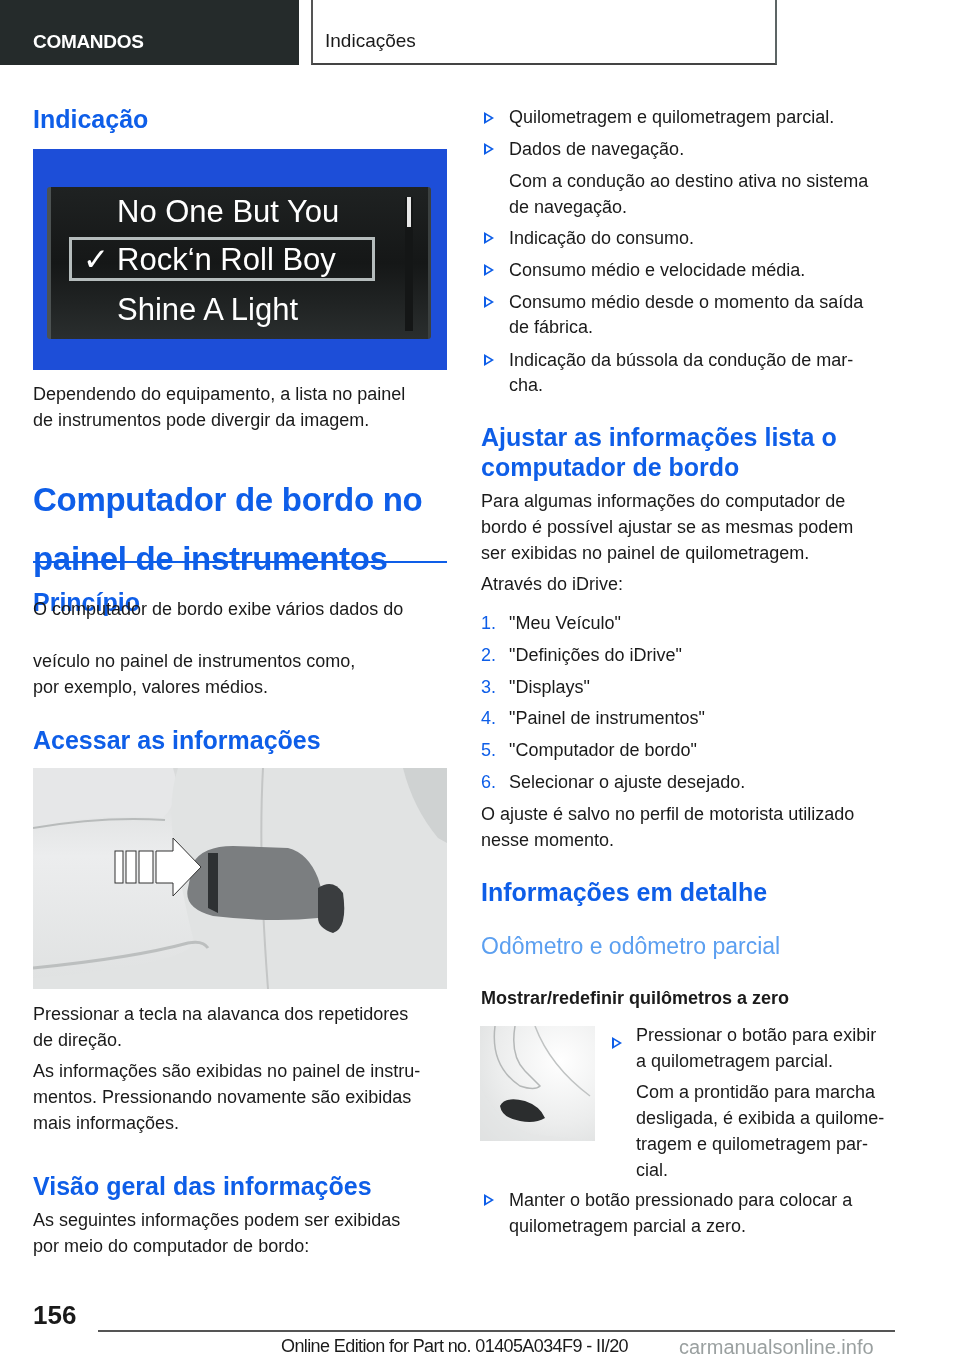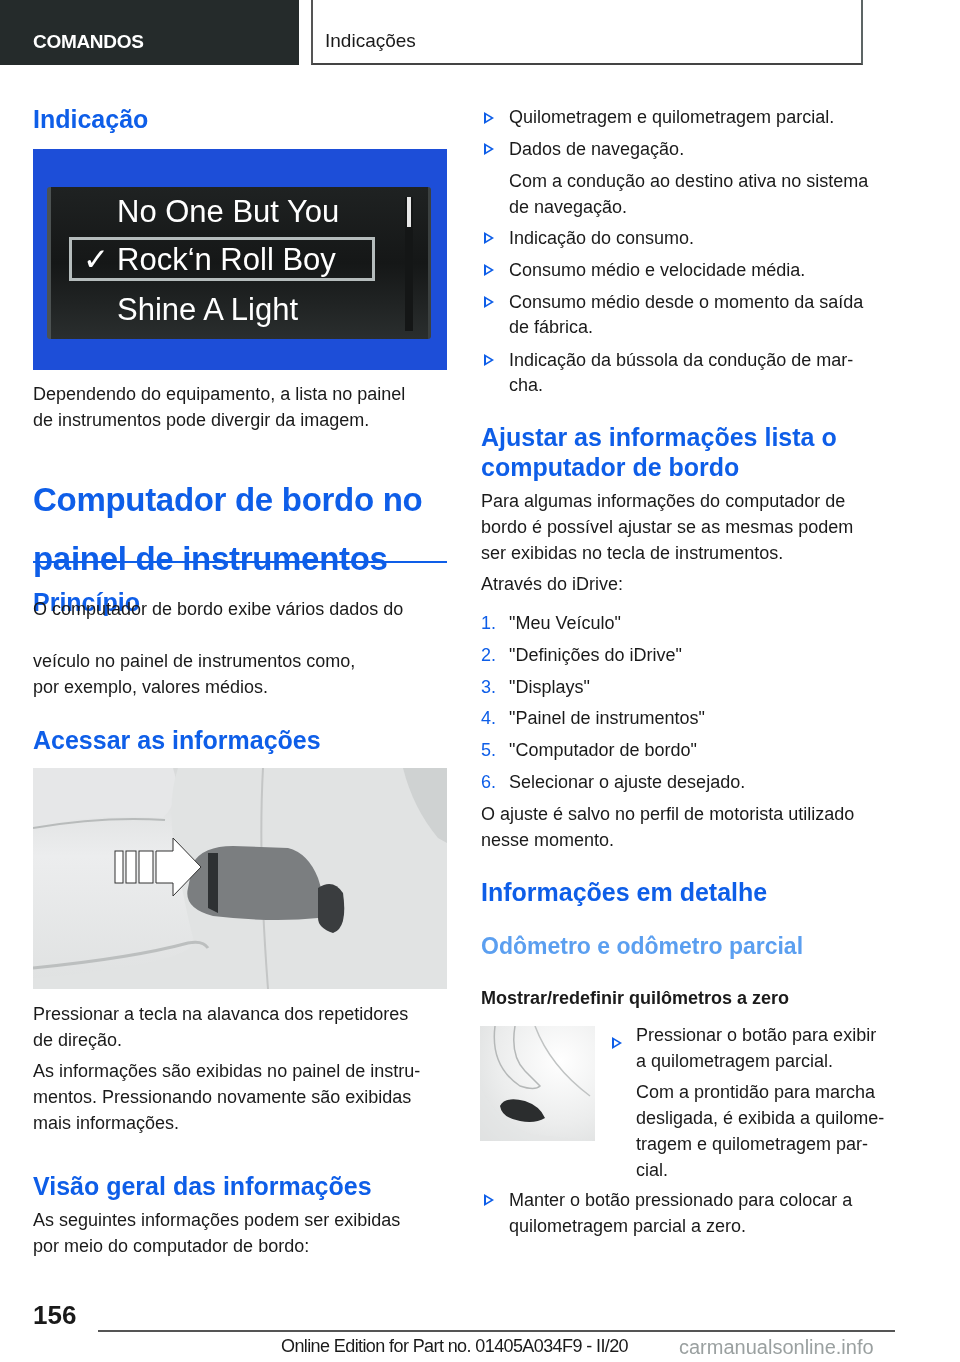--- a/index.html
+++ b/index.html
@@ -8,30 +8,30 @@
 
     
     .hdr-left {
       position: absolute; left: 0; top: 0; width: 299px; height: 65px;
       background: #252b2b; color: #fff;
     }
     .hdr-left span {
       position: absolute; left: 33px; top: 31px; font-size: 19px; font-weight: bold; letter-spacing: -0.3px;
     }
     .hdr-right {
-      position: absolute; left: 311px; top: 0; width: 552px; height: 65px;
+      position: absolute; left: 311px; top: 0; width: 466px; height: 65px;
       border-left: 2px solid #555; border-right: 2px solid #5d6565; border-bottom: 2px solid #444;
     }
     .hdr-right span {
       position: absolute; left: 12px; top: 30px; font-size: 19px; color: #1a1a1a;
     }
 
     .h2 { position: absolute; color: #0e5ee8; font-weight: bold; font-size: 25px; line-height: 30px; }
     .h1 { position: absolute; color: #0e5ee8; font-weight: bold; font-size: 33px; line-height: 38px; letter-spacing: -0.3px; }
-    .h3 { position: absolute; color: #5b9ff0; font-weight: bold; font-size: 23px; line-height: 28px; }
+    .h3 { position: absolute; color: #5b9ff0; font-weight: normal; font-size: 23px; line-height: 28px; }
     .h4 { position: absolute; color: #1a1a1a; font-weight: bold; font-size: 18px; line-height: 22px; }
     .p { position: absolute; font-size: 18px; line-height: 26px; color: #1a1a1a; }
 
     .rule { position: absolute; background: #0e5ee8; height: 2px; }
 
     
     .display {
       position: absolute; left: 33px; top: 149px; width: 414px; height: 221px;
       background: #1d4ed8;
     }
@@ -160,21 +160,21 @@
 
   <div class="bullet" style="left:484px; top:354px;"></div>
   <div class="p" style="left:509px; top:347px;text-align:right;">Indicação da bússola da condução de mar-</div>
   <div class="p" style="left:509px; top:372px;">cha.</div>
 </div>
 
 <div class="h2" style="left:481px; top:422px;">Ajustar as informações lista o</div>
 <div class="h2" style="left:481px; top:452px;">computador de bordo</div>
 <div class="p" style="left:481px; top:488px;">Para algumas informações do computador de</div>
 <div class="p" style="left:481px; top:514px;">bordo é possível ajustar se as mesmas podem</div>
-<div class="p" style="left:481px; top:540px;">ser exibidas no tecla de instrumentos.</div>
+<div class="p" style="left:481px; top:540px;">ser exibidas no painel de quilometragem.</div>
 <div class="p" style="left:481px; top:571px;">Através do iDrive:</div>
 
 <div>
   <div class="num" style="left:481px; top:610px;">1.</div>
   <div class="p" style="left:509px; top:610px;">"Meu Veículo"</div>
   <div class="num" style="left:481px; top:642px;">2.</div>
   <div class="p" style="left:509px; top:642px;">"Definições do iDrive"</div>
   <div class="num" style="left:481px; top:674px;">3.</div>
   <div class="p" style="left:509px; top:674px;">"Displays"</div>
   <div class="num" style="left:481px; top:705px;">4.</div>

